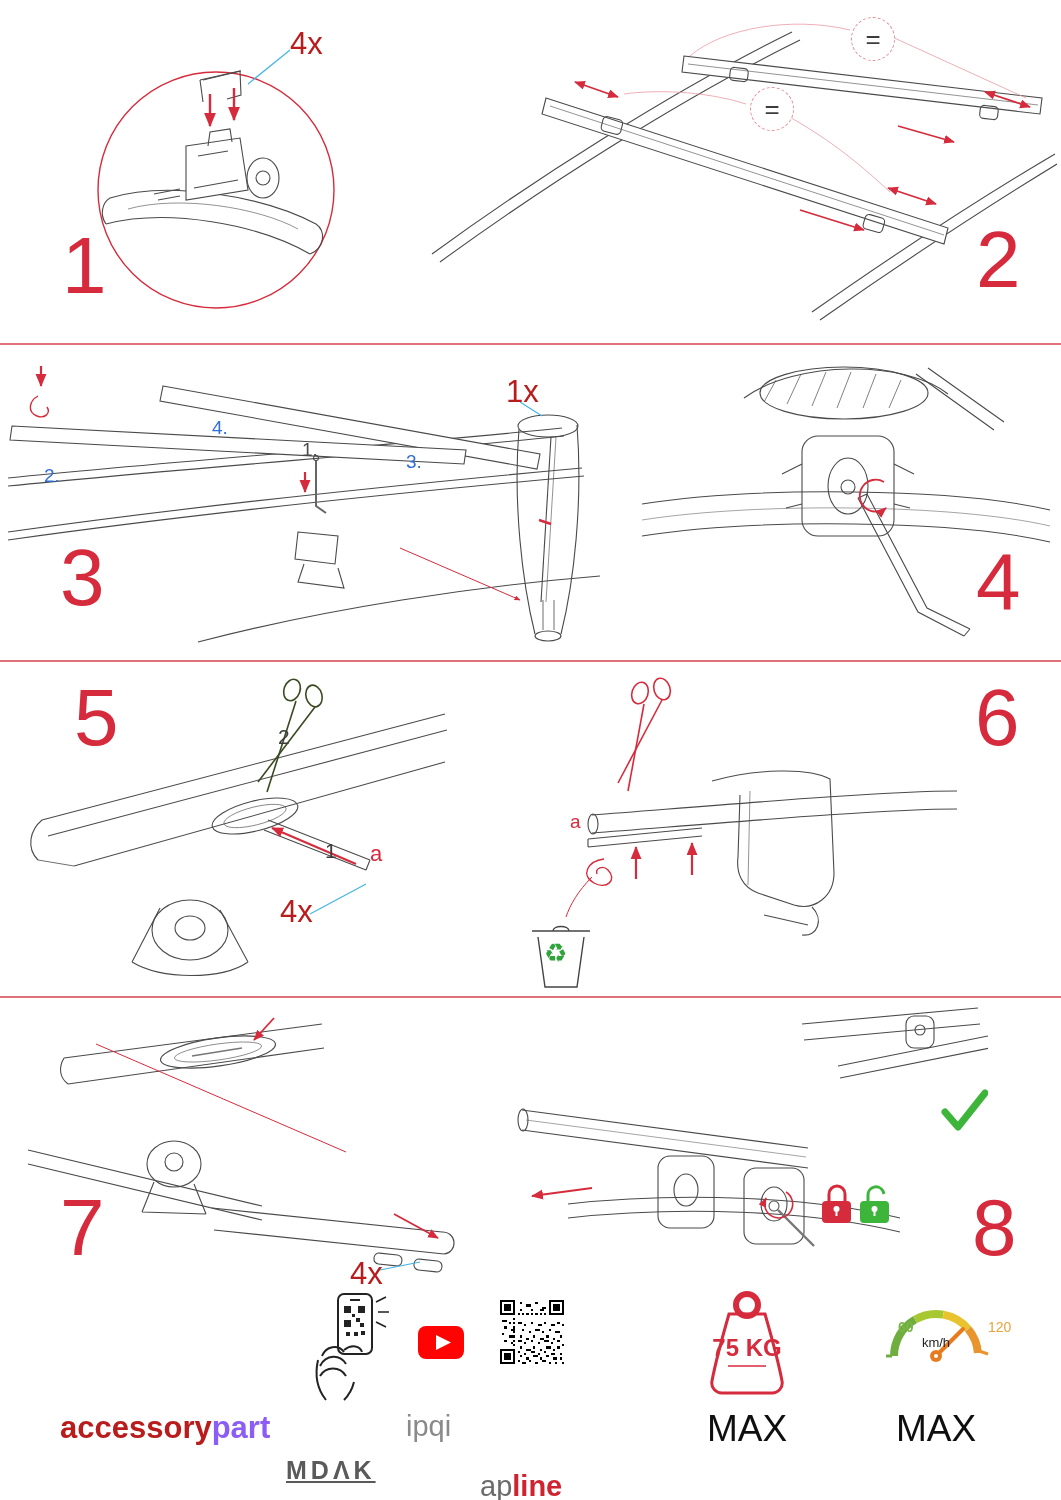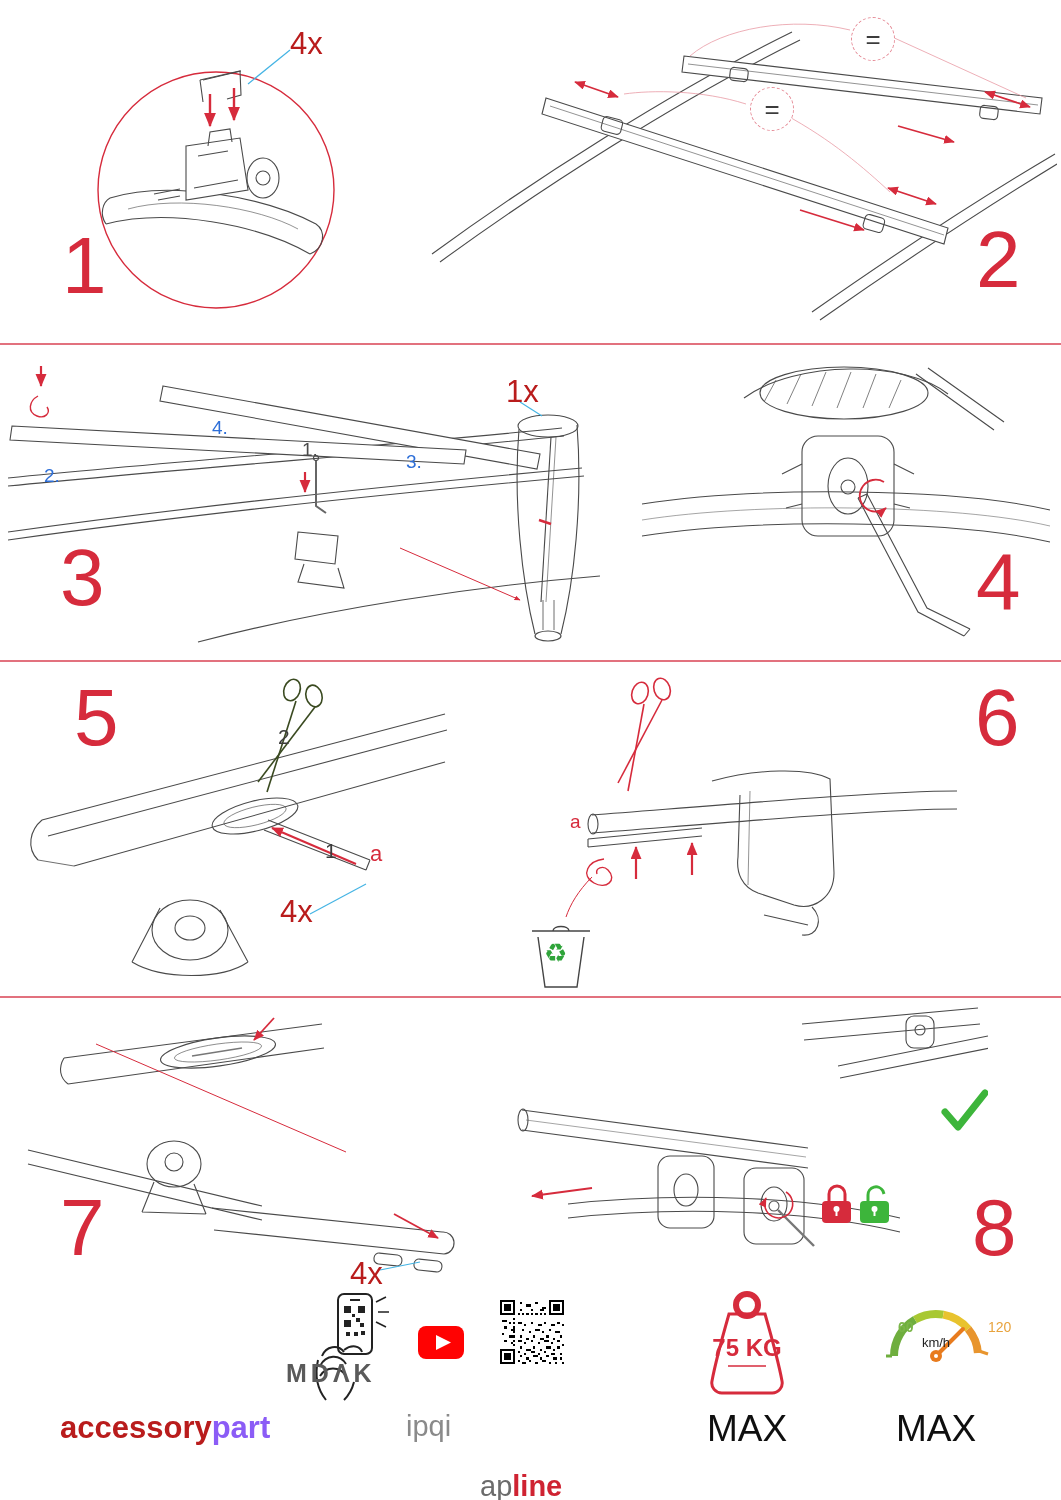--- a/index.html
+++ b/index.html
@@ -378,21 +378,21 @@
         <rect x="1" y="23" width="5" height="5"></rect>
     </g>
     <g fill="#000">
       <rect x="2" y="2" width="3" height="3"></rect>
         <rect x="24" y="2" width="3" height="3"></rect>
         <rect x="2" y="24" width="3" height="3"></rect>
       <path d="M8 6h1v1H8zM10 6h1v1h-1zM12 6h1v1h-1zM14 6h1v1h-1zM16 6h1v1h-1zM18 6h1v1h-1zM20 6h1v1h-1zM6 8h1v1H6zM6 10h1v1H6zM6 12h1v1H6zM6 14h1v1H6zM6 16h1v1H6zM6 18h1v1H6zM6 20h1v1H6zM9 1h1v1H9zM12 2h2v1h-2zM16 1h1v1h-1zM19 3h2v1h-2zM9 4h1v1H9zM14 4h1v1h-1zM18 4h2v1h-2zM1 9h2v1H1zM4 10h1v1H4zM8 10h2v1H8zM11 11h1v1h-1zM14 10h1v1h-1zM17 11h2v1h-2zM20 10h1v1h-1zM23 11h2v1h-2zM26 10h1v1h-1zM28 11h1v1h-1zM2 12h1v1H2zM5 13h2v1H5zM10 13h1v1h-1zM13 14h1v1h-1zM16 13h2v1h-2zM19 14h1v1h-1zM22 13h1v1h-1zM25 14h2v1h-2zM1 15h1v1H1zM4 16h2v1H4zM9 16h1v1H9zM12 17h1v1h-1zM15 16h1v1h-1zM18 17h2v1h-2zM21 16h1v1h-1zM24 17h1v1h-1zM27 16h1v1h-1zM2 18h1v1H2zM5 19h1v1H5zM8 18h2v1H8zM11 19h1v1h-1zM14 18h1v1h-1zM17 19h1v1h-1zM20 18h2v1h-2zM23 19h1v1h-1zM26 18h1v1h-1zM28 20h1v1h-1zM9 21h1v1H9zM12 22h2v1h-2zM15 21h1v1h-1zM18 22h1v1h-1zM21 21h2v1h-2zM24 22h1v1h-1zM26 21h1v1h-1zM8 23h1v1H8zM11 24h1v1h-1zM14 23h2v1h-2zM17 24h1v1h-1zM20 23h1v1h-1zM23 24h2v1h-2zM27 24h1v1h-1zM9 25h1v1H9zM12 26h1v1h-1zM15 25h2v1h-2zM18 26h1v1h-1zM21 25h1v1h-1zM24 26h2v1h-2zM27 26h1v1h-1zM8 27h1v1H8zM10 28h2v1h-2zM13 27h1v1h-1zM16 28h1v1h-1zM19 27h2v1h-2zM22 28h1v1h-1zM25 28h1v1h-1zM28 28h1v1h-1z"></path>
     </g>
   </svg>
 
-  <span class="logo-mdak" style="left:286px;top:1361px;">MDΛK</span>
+  <span class="logo-mdak" style="left:286px;top:1458px;text-decoration:underline;">MDΛK</span>
   <span class="logo-ipqi" style="left:406px;top:1412px;">ipqi</span>
   <div class="logo-apline" style="left:480px;top:1472px;">
     <span class="a1">ap</span><span class="a2">line</span>
   </div>
 
   <svg class="abs" style="left:688px;top:1288px;" width="118" height="118" viewBox="0 0 118 118">
     <circle cx="59" cy="17" r="11" stroke="#d62b3c" stroke-width="6" fill="none"></circle>
     <path d="M41,26 C33,54 26,82 24,93 a10,10 0 0 0 10,12 h50 a10,10 0 0 0 10,-12 C92,82 85,54 77,26 Z" stroke="#d62b3c" stroke-width="3" fill="none"></path>
     <path d="M40,78 h38" stroke="#d62b3c" stroke-width="1.5"></path>
   </svg>

